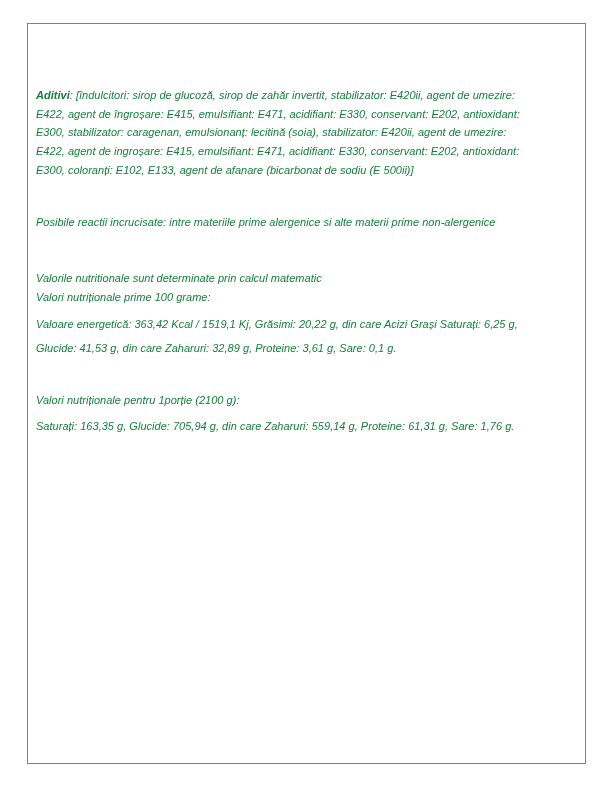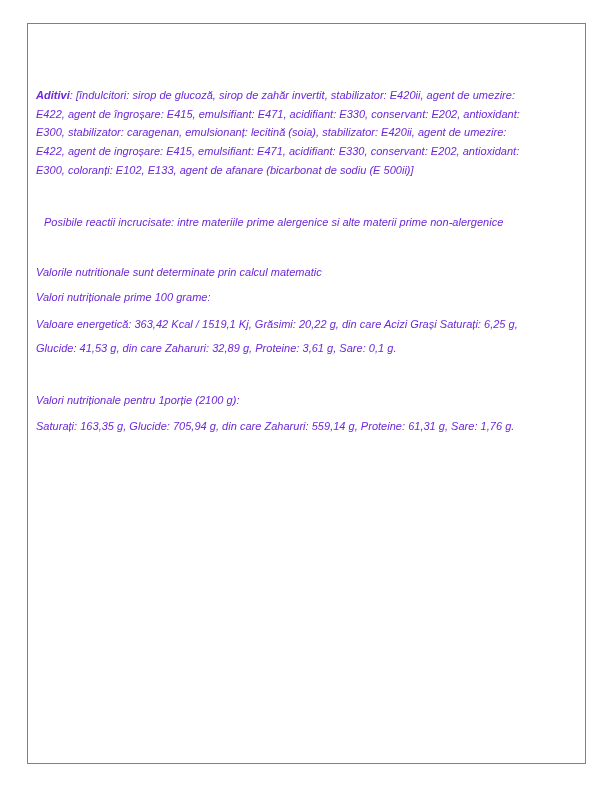--- a/index.html
+++ b/index.html
@@ -7,21 +7,21 @@
     padding: 0;
     background: #ffffff;
   }
   .page {
     position: relative;
     width: 612px;
     height: 792px;
     background: #ffffff;
     font-family: "Liberation Sans", sans-serif;
     font-style: italic;
-    color: #6d28d9;
+    color: #15803d;
     overflow: hidden;
   }
   .page-border {
     position: absolute;
     left: 27px;
     top: 23px;
     width: 559px;
     height: 741px;
     border: 1px solid #818181;
     box-sizing: border-box;
@@ -30,22 +30,22 @@
     position: absolute;
     left: 36px;
     width: 535px;
     font-size: 11px;
     letter-spacing: 0.02px;
     white-space: nowrap;
   }
   .para .line { white-space: nowrap; }
   .bold-label { font-weight: 700; font-style: italic; }
   .p-aditivi   { top: 86px;  line-height: 18.7px; }
-  .p-cross     { top: 213px; line-height: 18px; margin-left: 8px; }
-  .p-calc      { top: 263px; line-height: 18px; }
+  .p-cross     { top: 213px; line-height: 18px; }
+  .p-calc      { top: 269px; line-height: 18px; }
   .p-100-head  { top: 288px; line-height: 18px; }
   .p-100-vals  { top: 312px; line-height: 24px; }
   .p-port-head { top: 391px; line-height: 18px; }
   .p-port-vals { top: 413px; line-height: 27px; }
 </style>
 </head>
 <body>
 
 <div class="page">
   <div class="page-border"></div>

